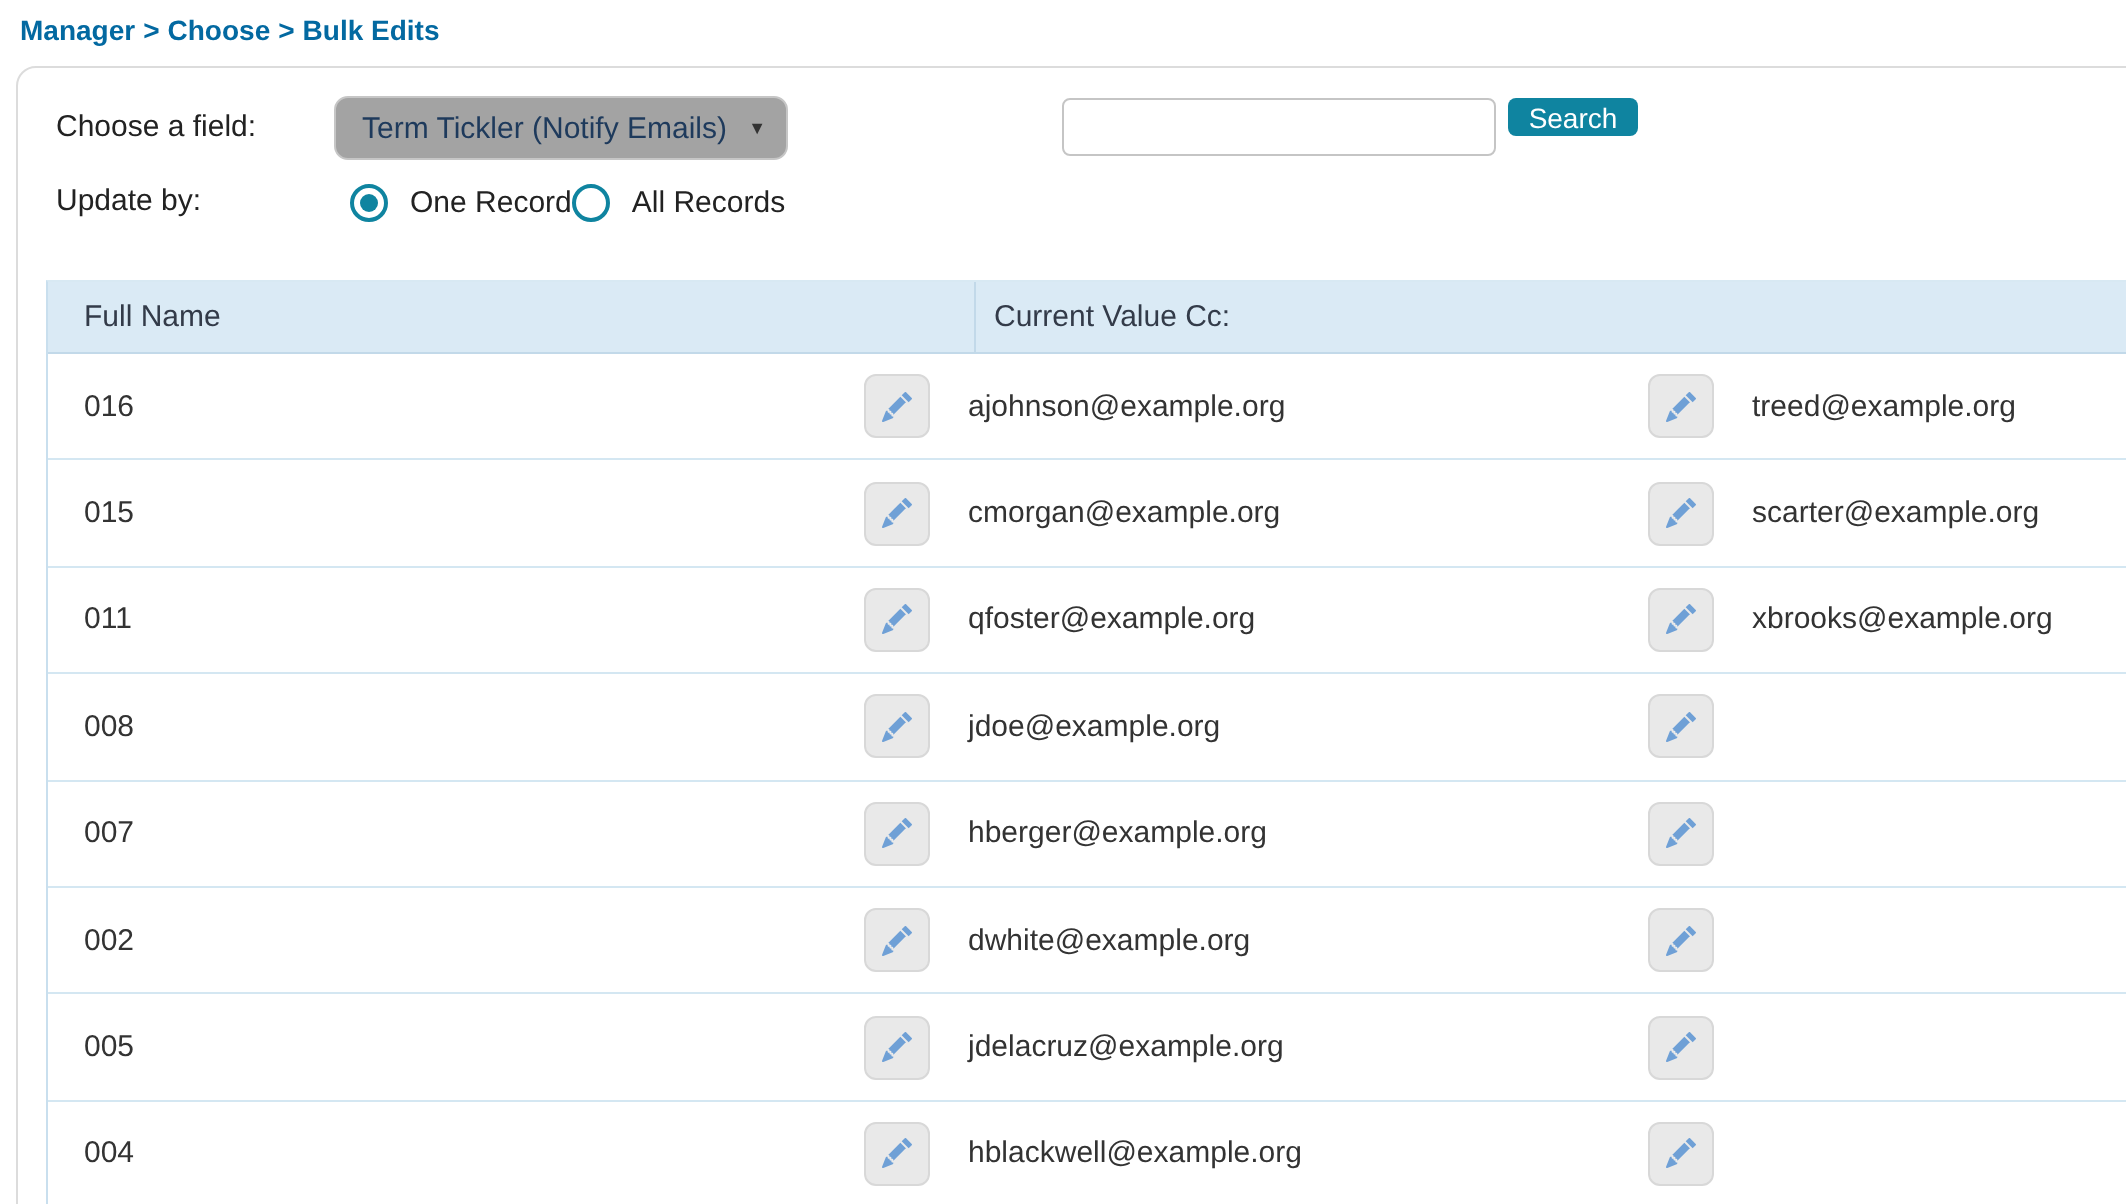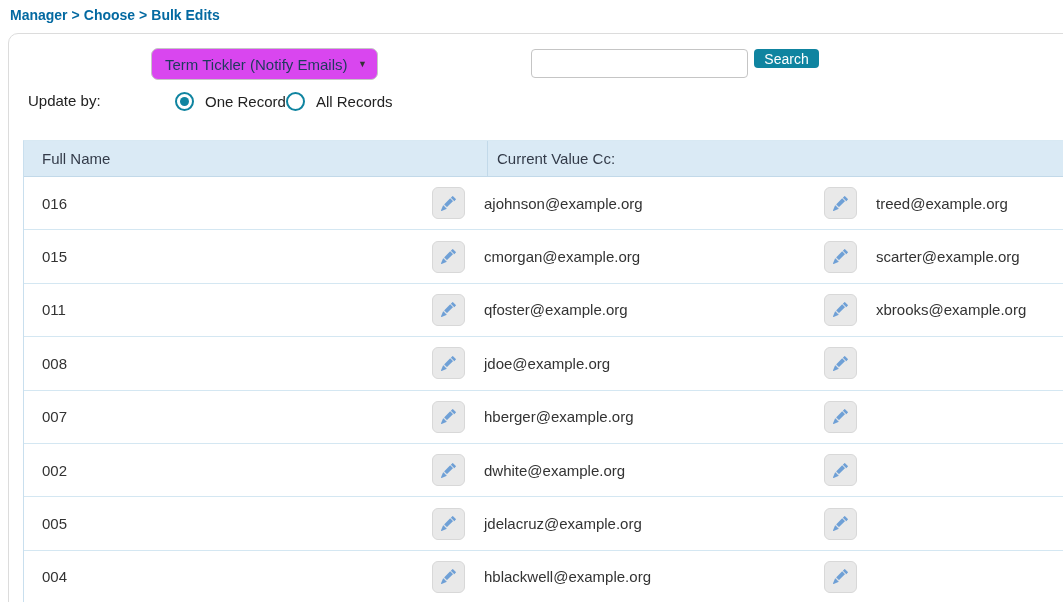--- a/index.html
+++ b/index.html
@@ -12,22 +12,22 @@
   .crumb{cursor:pointer;}
   .crumb-sep{padding:0 4px;}
 
   
   .panel{position:absolute;left:8px;top:33px;width:1070px;height:590px;background:#fff;
     border:1px solid #dcdcdc;border-radius:10px;box-sizing:border-box;}
 
   
   .lbl{position:absolute;font-size:15px;color:#222;}
   .choose-label{left:19px;top:14px;height:32px;line-height:32px;}
-  .select{position:absolute;left:142px;top:14px;width:227px;height:32px;box-sizing:border-box;
-    border:1px solid #c6c6c6;border-radius:7px;background:#d946ef;display:flex;align-items:center;
+  .select{position:absolute;left:158px;top:14px;width:227px;height:32px;box-sizing:border-box;
+    border:1px solid #c6c6c6;border-radius:7px;background:#a3a3a3;display:flex;align-items:center;
     padding:0 10px 0 13px;cursor:pointer;}
   .select .sel-text{font-size:15px;color:#1e3a5c;flex:1;white-space:nowrap;}
   .select .arrow{font-size:9px;color:#333;margin-left:6px;}
   .search-input{position:absolute;left:522px;top:15px;width:217px;height:29px;box-sizing:border-box;
     border:1px solid #c5c5c5;border-radius:4px;font-size:14px;padding:0 8px;outline:none;
     font-family:"Liberation Sans",sans-serif;}
   .search-btn{position:absolute;left:745px;top:15px;width:65px;height:19px;box-sizing:border-box;
     background:#0f84a0;color:#fff;border:none;border-radius:4px;font-size:14px;cursor:pointer;
     font-family:"Liberation Sans",sans-serif;}
 
@@ -62,20 +62,21 @@
 <body>
 
 <div class="page">
 
   <div class="breadcrumb">
     <span class="crumb">Manager</span><span class="crumb-sep">&gt;</span><span class="crumb">Choose</span><span class="crumb-sep">&gt;</span><span class="crumb">Bulk Edits</span>
   </div>
 
   <div class="panel">
 
+    <div class="lbl choose-label">Choose a field:</div>
 
     <div class="select">
       <span class="sel-text">Term Tickler (Notify Emails)</span>
       <span class="arrow">▼</span>
     </div>
 
     <input class="search-input" type="text" value="" style="">
     <button class="search-btn">Search</button>
 
     <div class="lbl update-label">Update by:</div>

